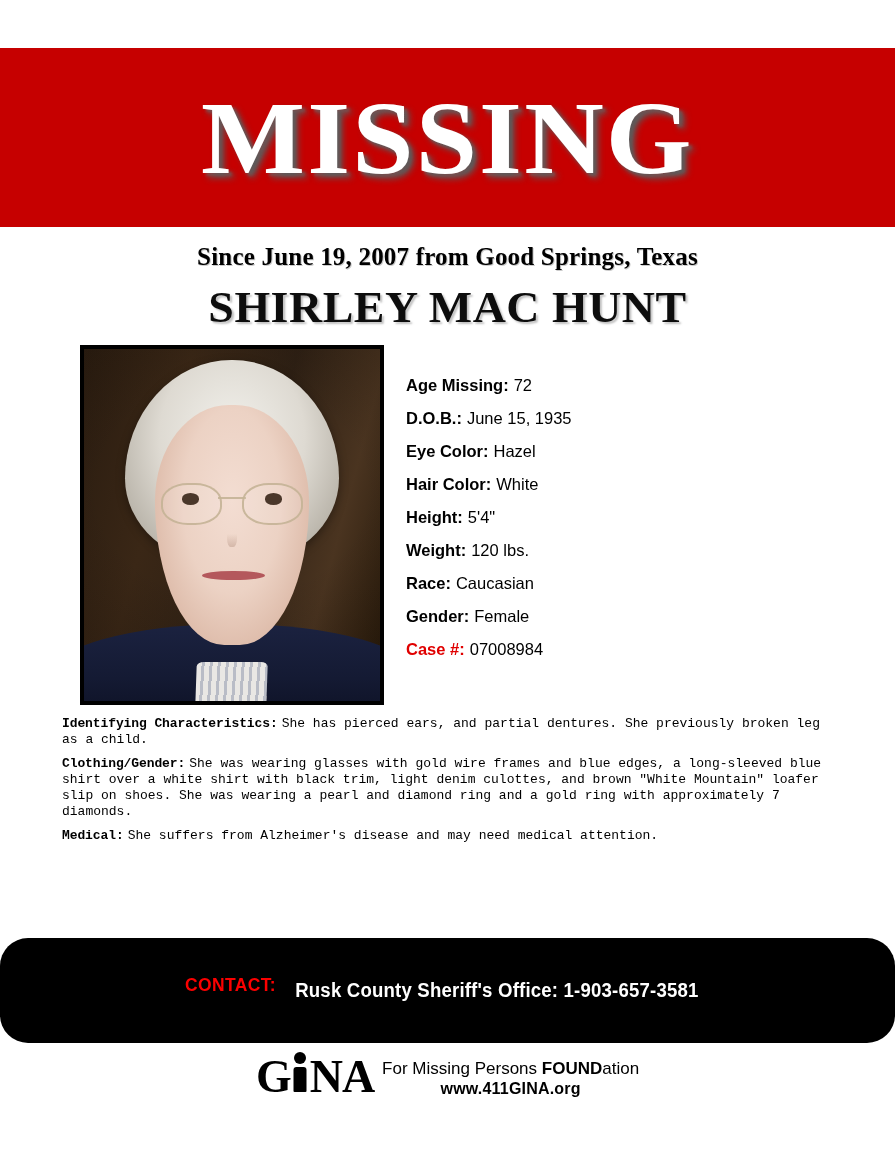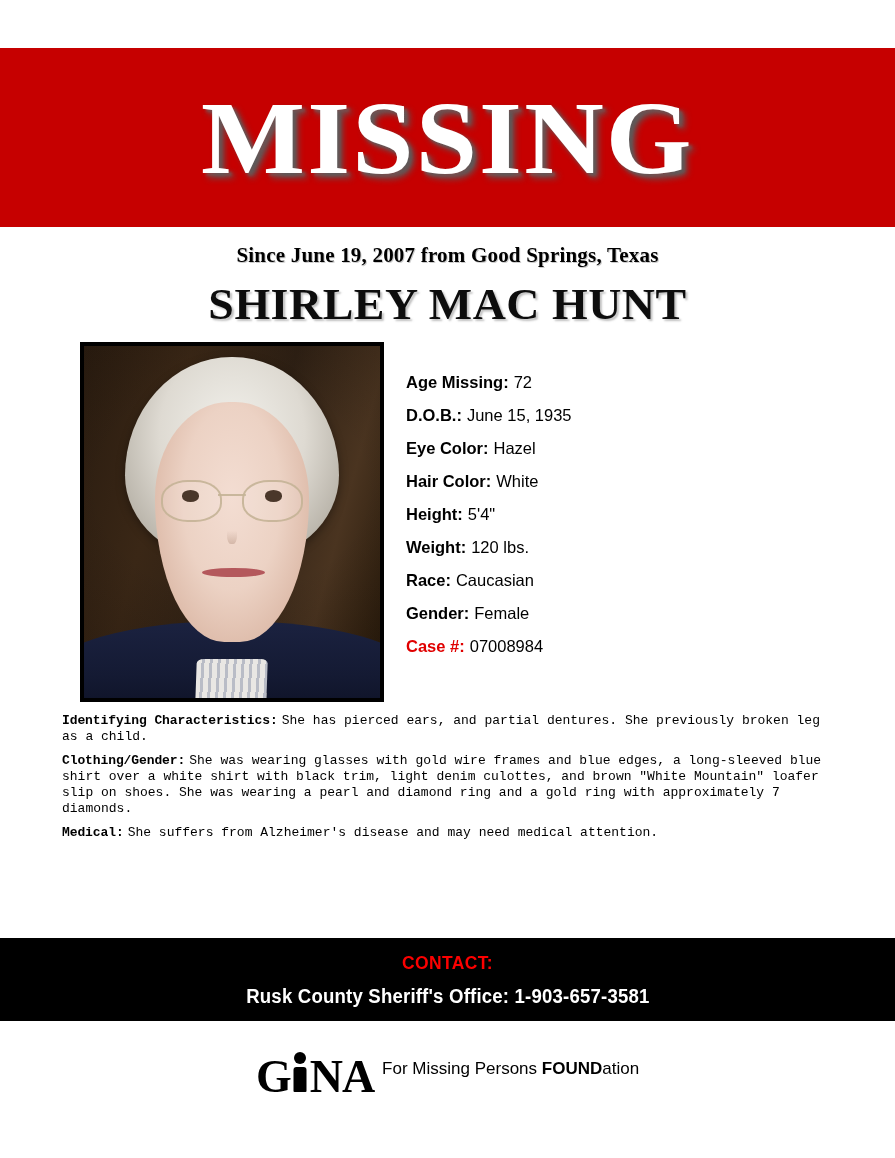--- a/index.html
+++ b/index.html
@@ -39,21 +39,21 @@
                  3px 3px 3px rgba(110,110,110,0.7);
     white-space: nowrap;
     transform: scaleX(1.06);
   }
 
   
   .since-line {
     text-align: center;
     font-family: "Liberation Serif", "DejaVu Serif", serif;
     font-weight: bold;
-    font-size: 21px;
+    font-size: 25px;
     color: #000000;
     margin-top: 16px;
     letter-spacing: 0.2px;
     text-shadow: 1px 1px 0 rgba(160,160,160,0.55);
   }
 
   
   .person-name {
     text-align: center;
     font-family: "Liberation Serif", "DejaVu Serif", serif;
@@ -234,27 +234,27 @@
   .desc-text {
     margin-left: 4px;
   }
 
   
   .contact-bar {
     position: absolute;
     left: 0;
     right: 0;
     top: 938px;
-    height: 83px;
+    height: 105px;
     background: #000000;
     display: flex;
-    flex-direction: column;
     align-items: center;
     justify-content: center;
     font-family: "Liberation Sans", "DejaVu Sans", sans-serif;
+    border-radius: 28px;
   }
   .contact-title {
     color: #fc0000;
     font-weight: bold;
     font-size: 19px;
     letter-spacing: 0.4px;
     transform: scaleX(0.92);
     margin-bottom: 11px;
   }
   .contact-line {
@@ -420,14 +420,15 @@
   <div class="logo-wordmark">
     <span>G</span>
     <span class="logo-person">
       <span class="head"></span>
       <span class="body"></span>
     </span>
     <span>NA</span>
   </div>
   <div class="logo-tagline">
     <div class="logo-tag-line1"><span>For Missing Persons </span><span class="bold">FOUND</span><span>ation</span></div>
+    <div class="logo-tag-line2">www.411GINA.org</div>
   </div>
 </div>
 
 </body></html>

